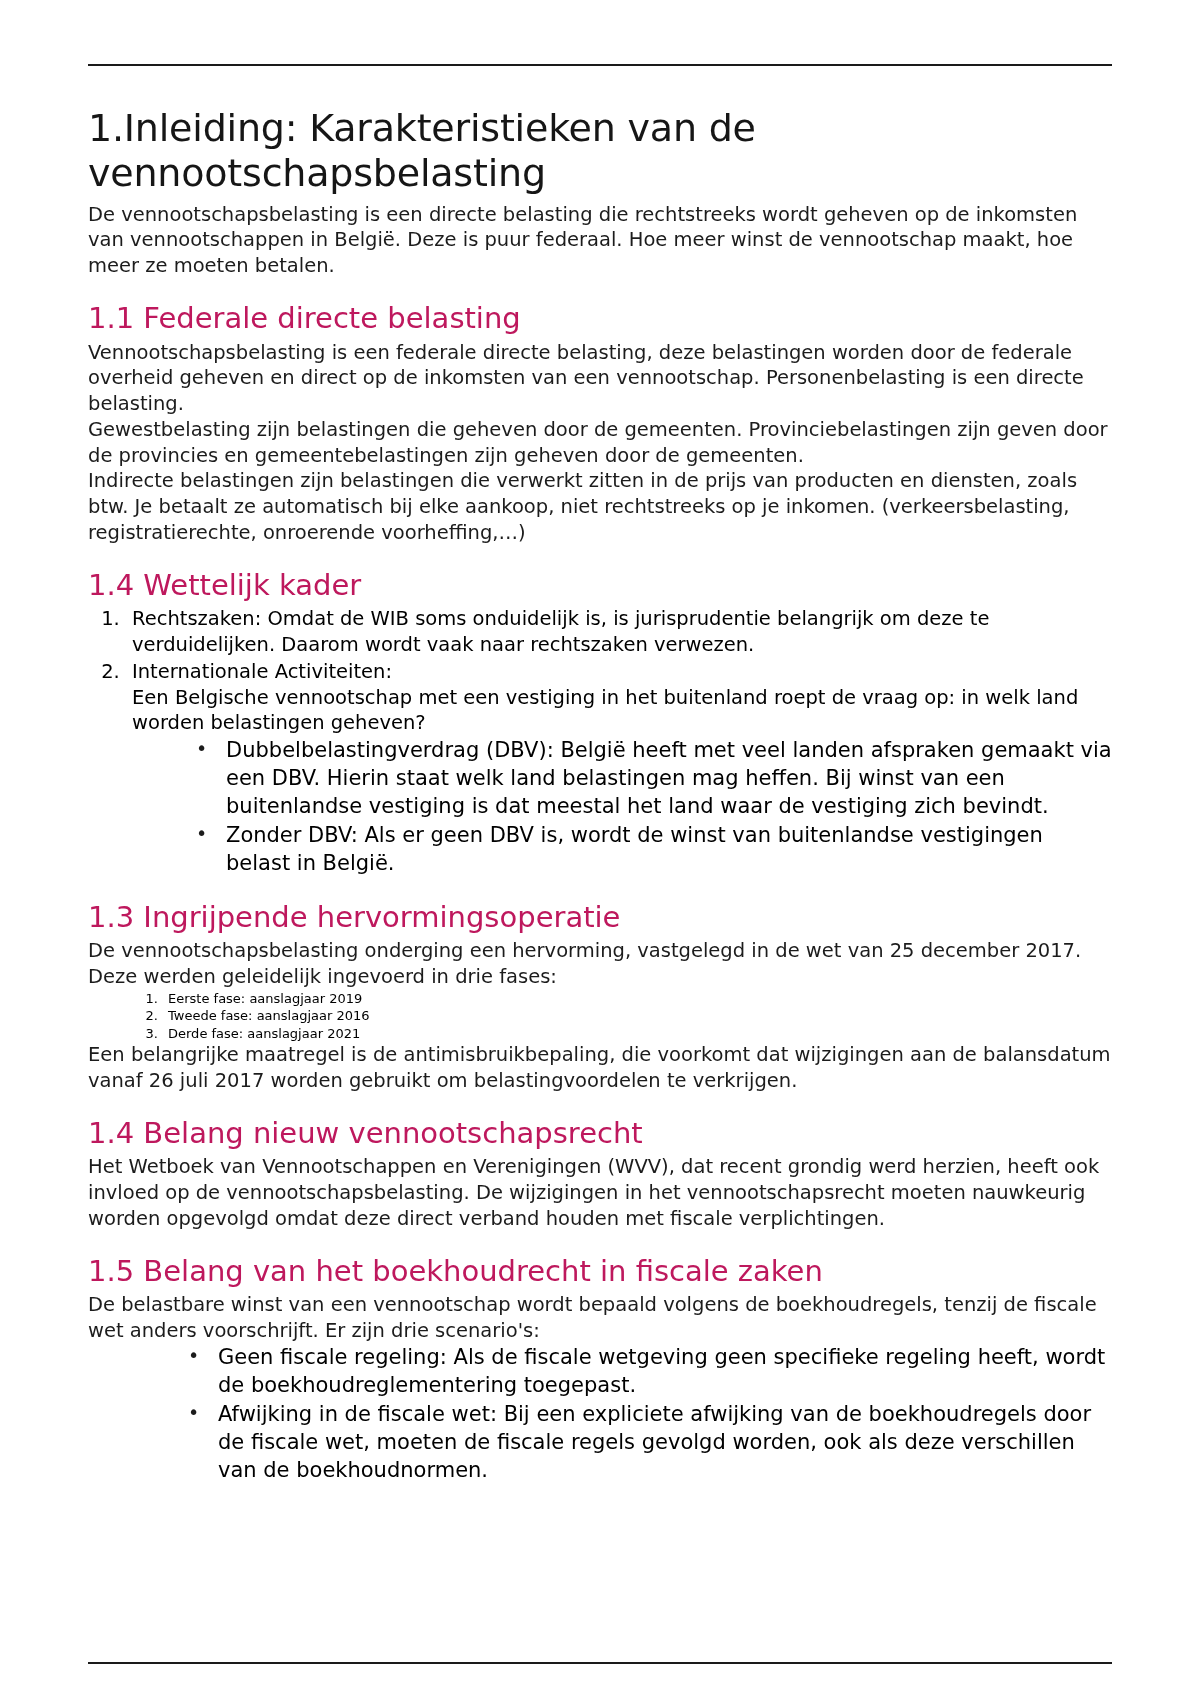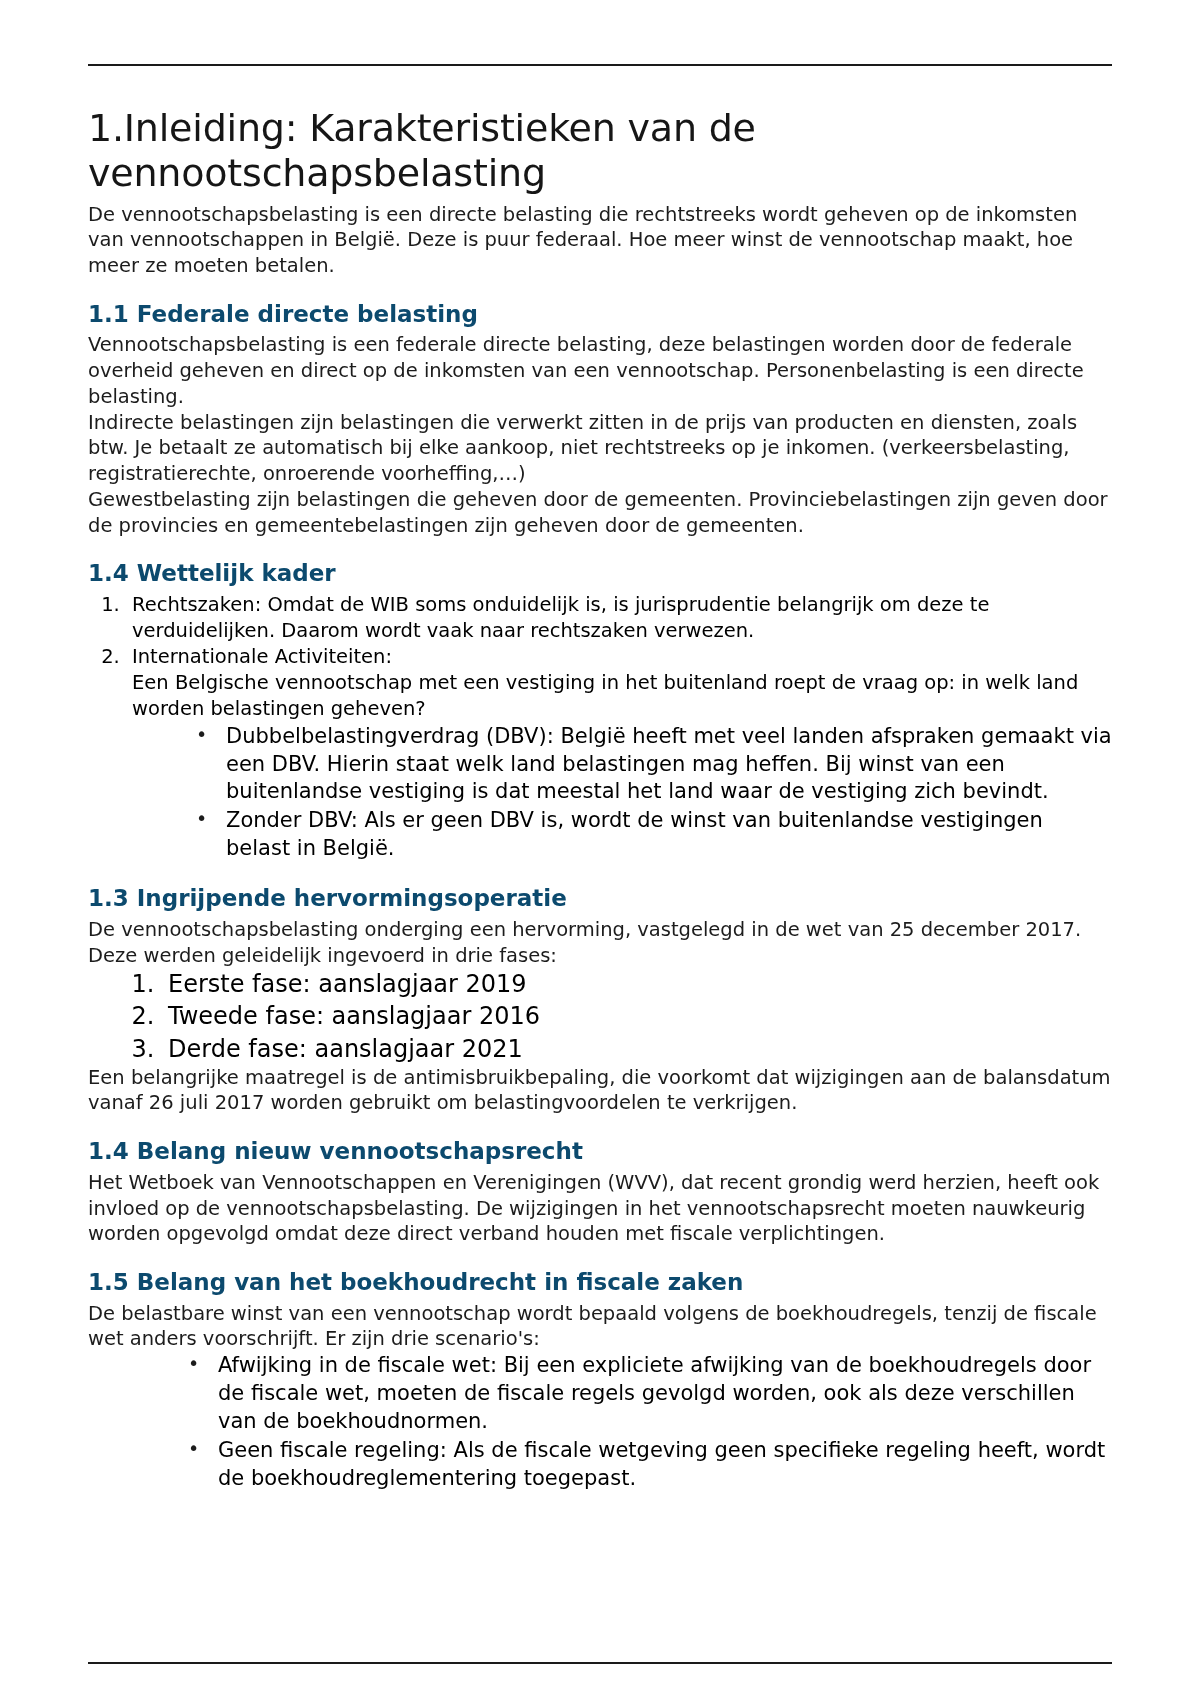--- a/index.html
+++ b/index.html
@@ -41,23 +41,23 @@
   }
   h1.doc-title {
     font-size: 38px;
     font-weight: 400;
     line-height: 1.18;
     margin: 0 0 6px 0;
     color: #161616;
     letter-spacing: -0.2px;
   }
   h2.sec-title {
-    font-size: 23px;
-    font-weight: 700;
-    color: #0c4a6e;
+    font-size: 29px;
+    font-weight: 400;
+    color: #be185d;
     margin: 22px 0 4px 0;
     line-height: 1.2;
   }
   p.para {
     font-size: 19.5px;
     line-height: 1.32;
     margin: 0;
     color: #1c1c1c;
   }
   p.para + p.para { margin-top: 0; }
@@ -68,21 +68,21 @@
     font-size: 19.5px;
     line-height: 1.32;
   }
   ol.outer > li {
     margin-bottom: 1px;
     padding-left: 6px;
   }
   ol.inner {
     margin: 0 0 0 0;
     padding-left: 74px;
-    font-size: 24px;
+    font-size: 13px;
     line-height: 1.34;
     list-style-type: decimal;
   }
   ol.inner > li { padding-left: 6px; }
   ul.bullets {
     margin: 0;
     padding-left: 108px;
     font-size: 21px;
     line-height: 1.33;
     list-style: none;
@@ -117,22 +117,22 @@
   <div class="rule rule-top"></div>
 
   <div class="content">
 
     <h1 class="doc-title">1.Inleiding: Karakteristieken van de vennootschapsbelasting</h1>
 
     <p class="para">De vennootschapsbelasting is een directe belasting die rechtstreeks wordt geheven op de inkomsten van vennootschappen in België. Deze is puur federaal. Hoe meer winst de vennootschap maakt, hoe meer ze moeten betalen.</p>
 
     <h2 class="sec-title">1.1 Federale directe belasting</h2>
     <p class="para">Vennootschapsbelasting is een federale directe belasting, deze belastingen worden door de federale overheid geheven en direct op de inkomsten van een vennootschap. Personenbelasting is een directe belasting.</p>
+    <p class="para">Gewestbelasting zijn belastingen die geheven door de gemeenten. Provinciebelastingen zijn geven door de provincies en gemeentebelastingen zijn geheven door de gemeenten.</p>
     <p class="para">Indirecte belastingen zijn belastingen die verwerkt zitten in de prijs van producten en diensten, zoals btw. Je betaalt ze automatisch bij elke aankoop, niet rechtstreeks op je inkomen. (verkeersbelasting, registratierechte, onroerende voorheffing,…)</p>
-    <p class="para">Gewestbelasting zijn belastingen die geheven door de gemeenten. Provinciebelastingen zijn geven door de provincies en gemeentebelastingen zijn geheven door de gemeenten.</p>
 
     <h2 class="sec-title">1.4 Wettelijk kader</h2>
     <ol class="outer">
       <li>Rechtszaken: Omdat de WIB soms onduidelijk is, is jurisprudentie belangrijk om deze te verduidelijken. Daarom wordt vaak naar rechtszaken verwezen.</li>
       <li>
         <span class="sub-line">Internationale Activiteiten:</span>
         <span class="nested-text">Een Belgische vennootschap met een vestiging in het buitenland roept de vraag op: in welk land worden belastingen geheven?</span>
       </li>
     </ol>
     <ul class="bullets">
@@ -148,21 +148,21 @@
       <li>Derde fase: aanslagjaar 2021</li>
     </ol>
     <p class="para gap-sm">Een belangrijke maatregel is de antimisbruikbepaling, die voorkomt dat wijzigingen aan de balansdatum vanaf 26 juli 2017 worden gebruikt om belastingvoordelen te verkrijgen.</p>
 
     <h2 class="sec-title">1.4 Belang nieuw vennootschapsrecht</h2>
     <p class="para">Het Wetboek van Vennootschappen en Verenigingen (WVV), dat recent grondig werd herzien, heeft ook invloed op de vennootschapsbelasting. De wijzigingen in het vennootschapsrecht moeten nauwkeurig worden opgevolgd omdat deze direct verband houden met fiscale verplichtingen.</p>
 
     <h2 class="sec-title">1.5 Belang van het boekhoudrecht in fiscale zaken</h2>
     <p class="para">De belastbare winst van een vennootschap wordt bepaald volgens de boekhoudregels, tenzij de fiscale wet anders voorschrijft. Er zijn drie scenario's:</p>
     <ul class="bullets deep">
+      <li>Geen fiscale regeling: Als de fiscale wetgeving geen specifieke regeling heeft, wordt de boekhoudreglementering toegepast.</li>
       <li>Afwijking in de fiscale wet: Bij een expliciete afwijking van de boekhoudregels door de fiscale wet, moeten de fiscale regels gevolgd worden, ook als deze verschillen van de boekhoudnormen.</li>
-      <li>Geen fiscale regeling: Als de fiscale wetgeving geen specifieke regeling heeft, wordt de boekhoudreglementering toegepast.</li>
     </ul>
 
   </div>
 
   <div class="rule rule-bottom"></div>
 
 </div>
 
 </body></html>

